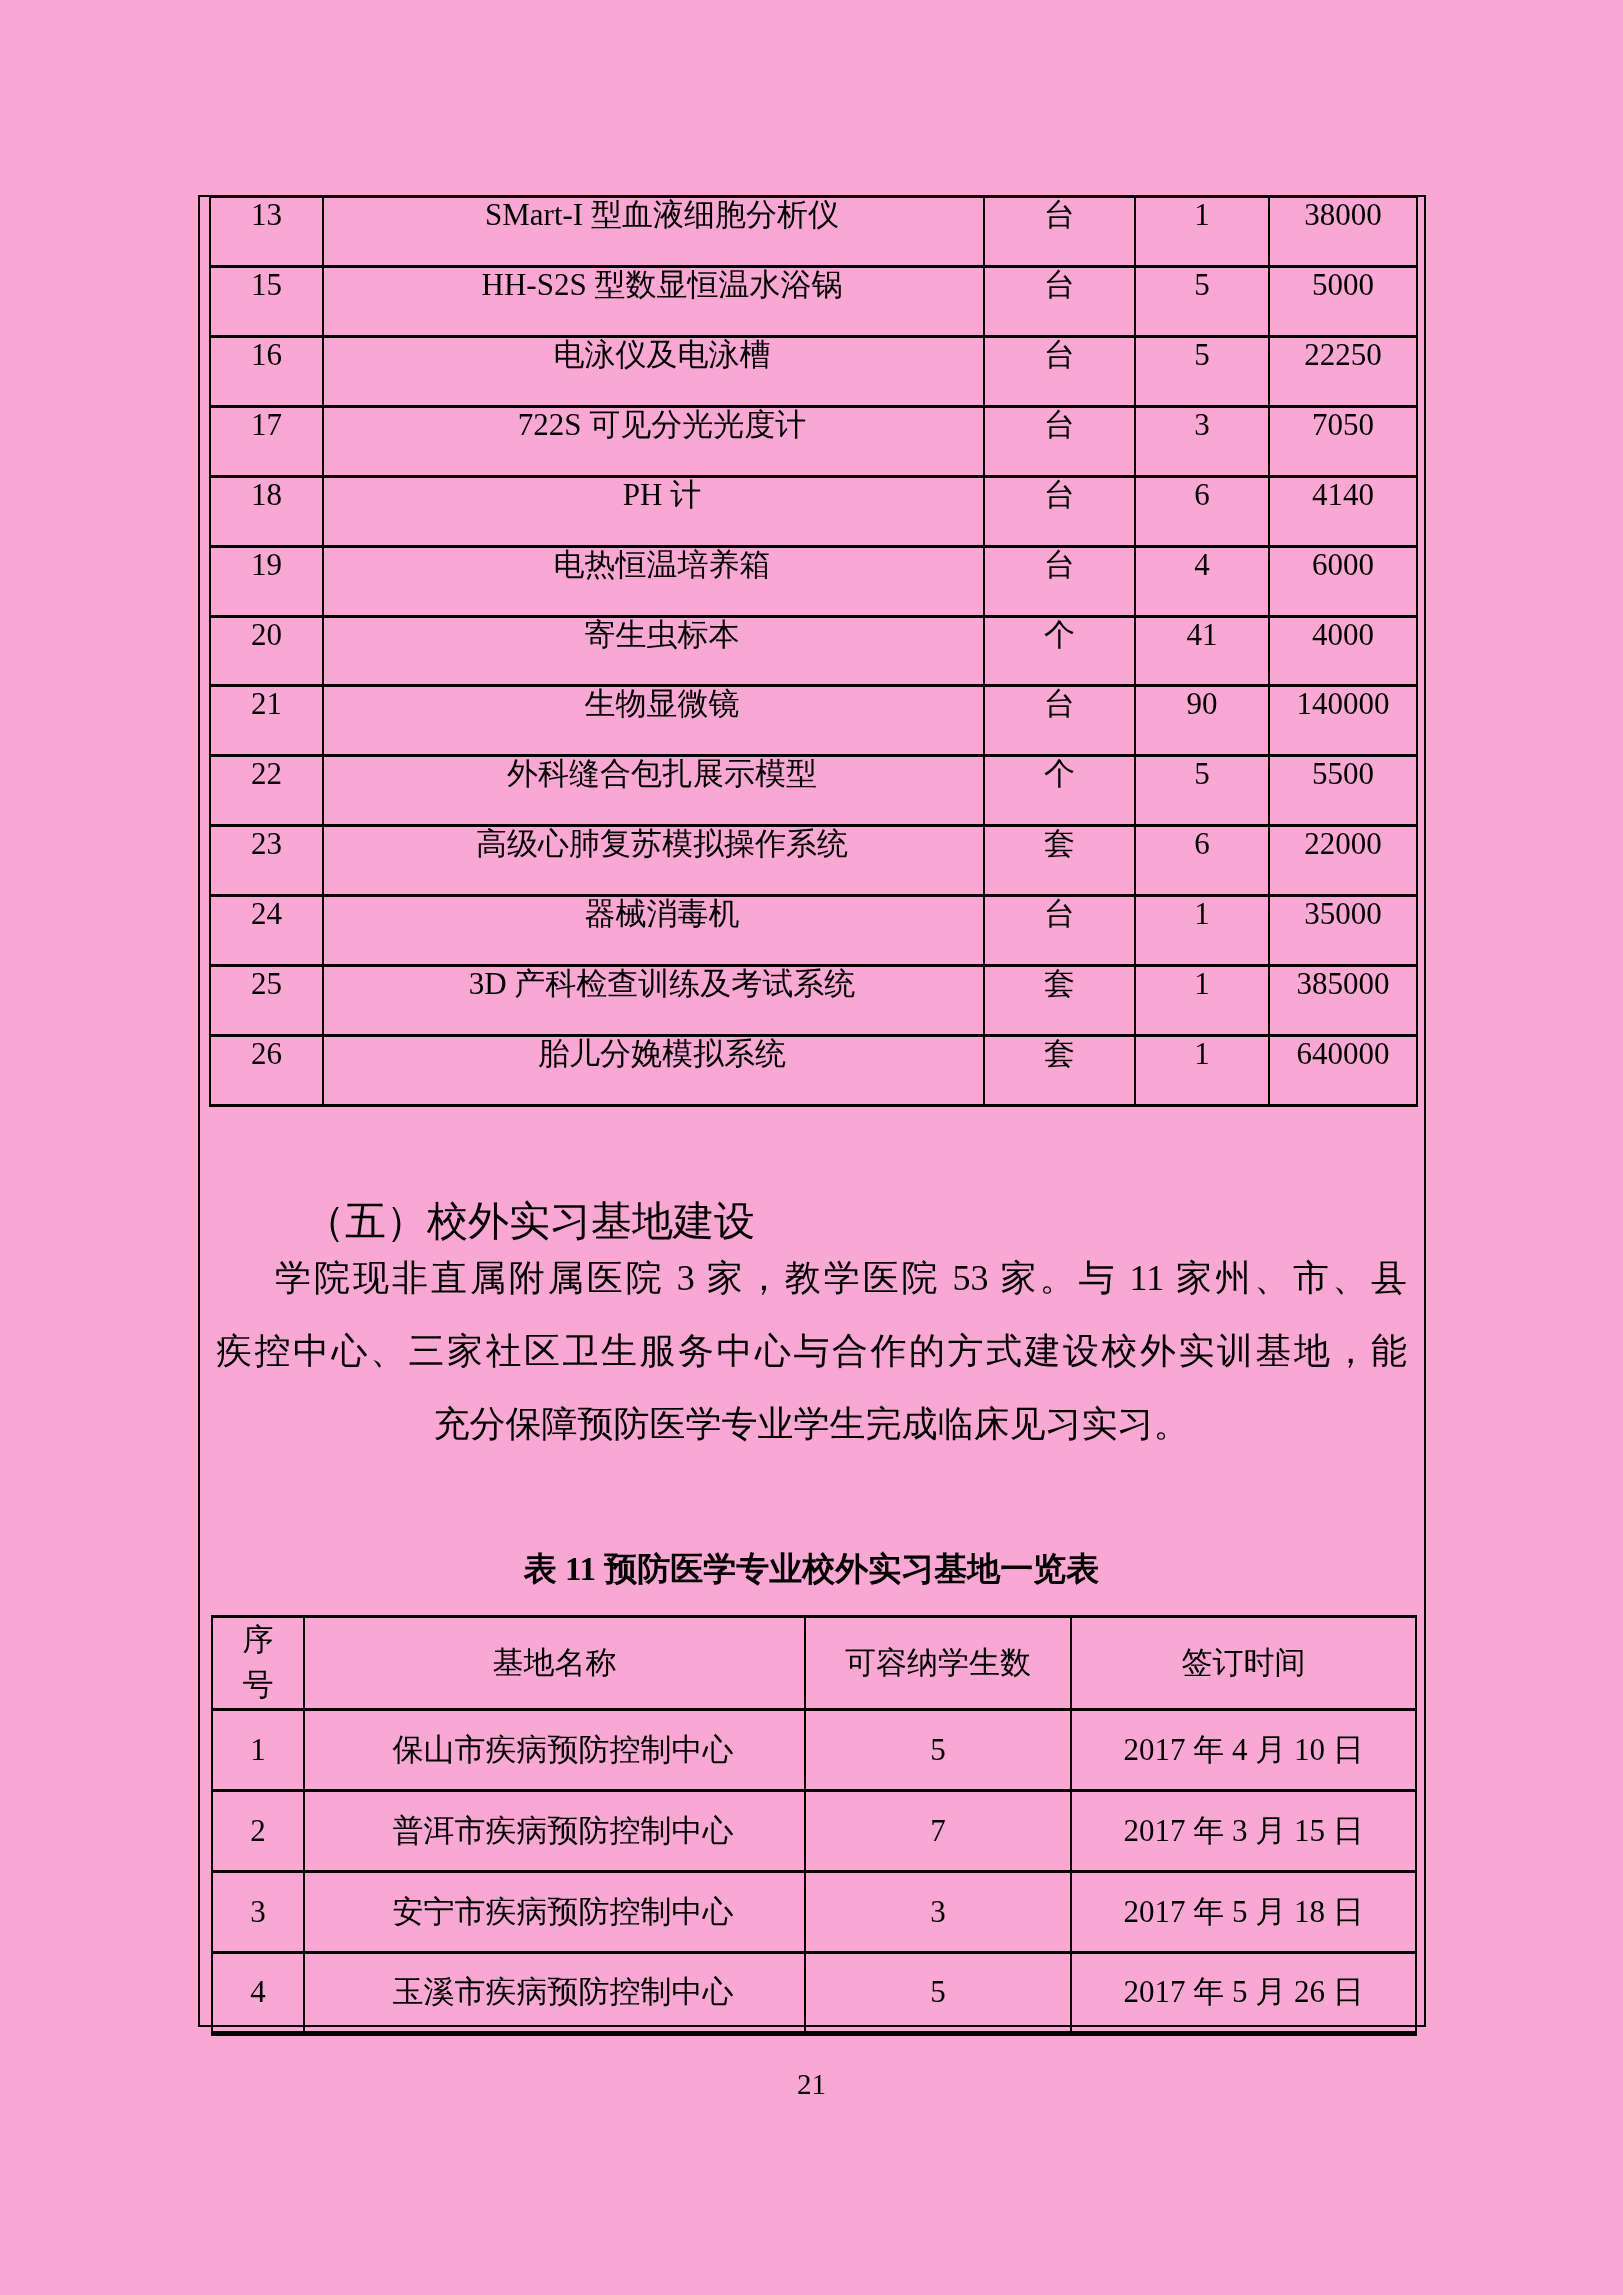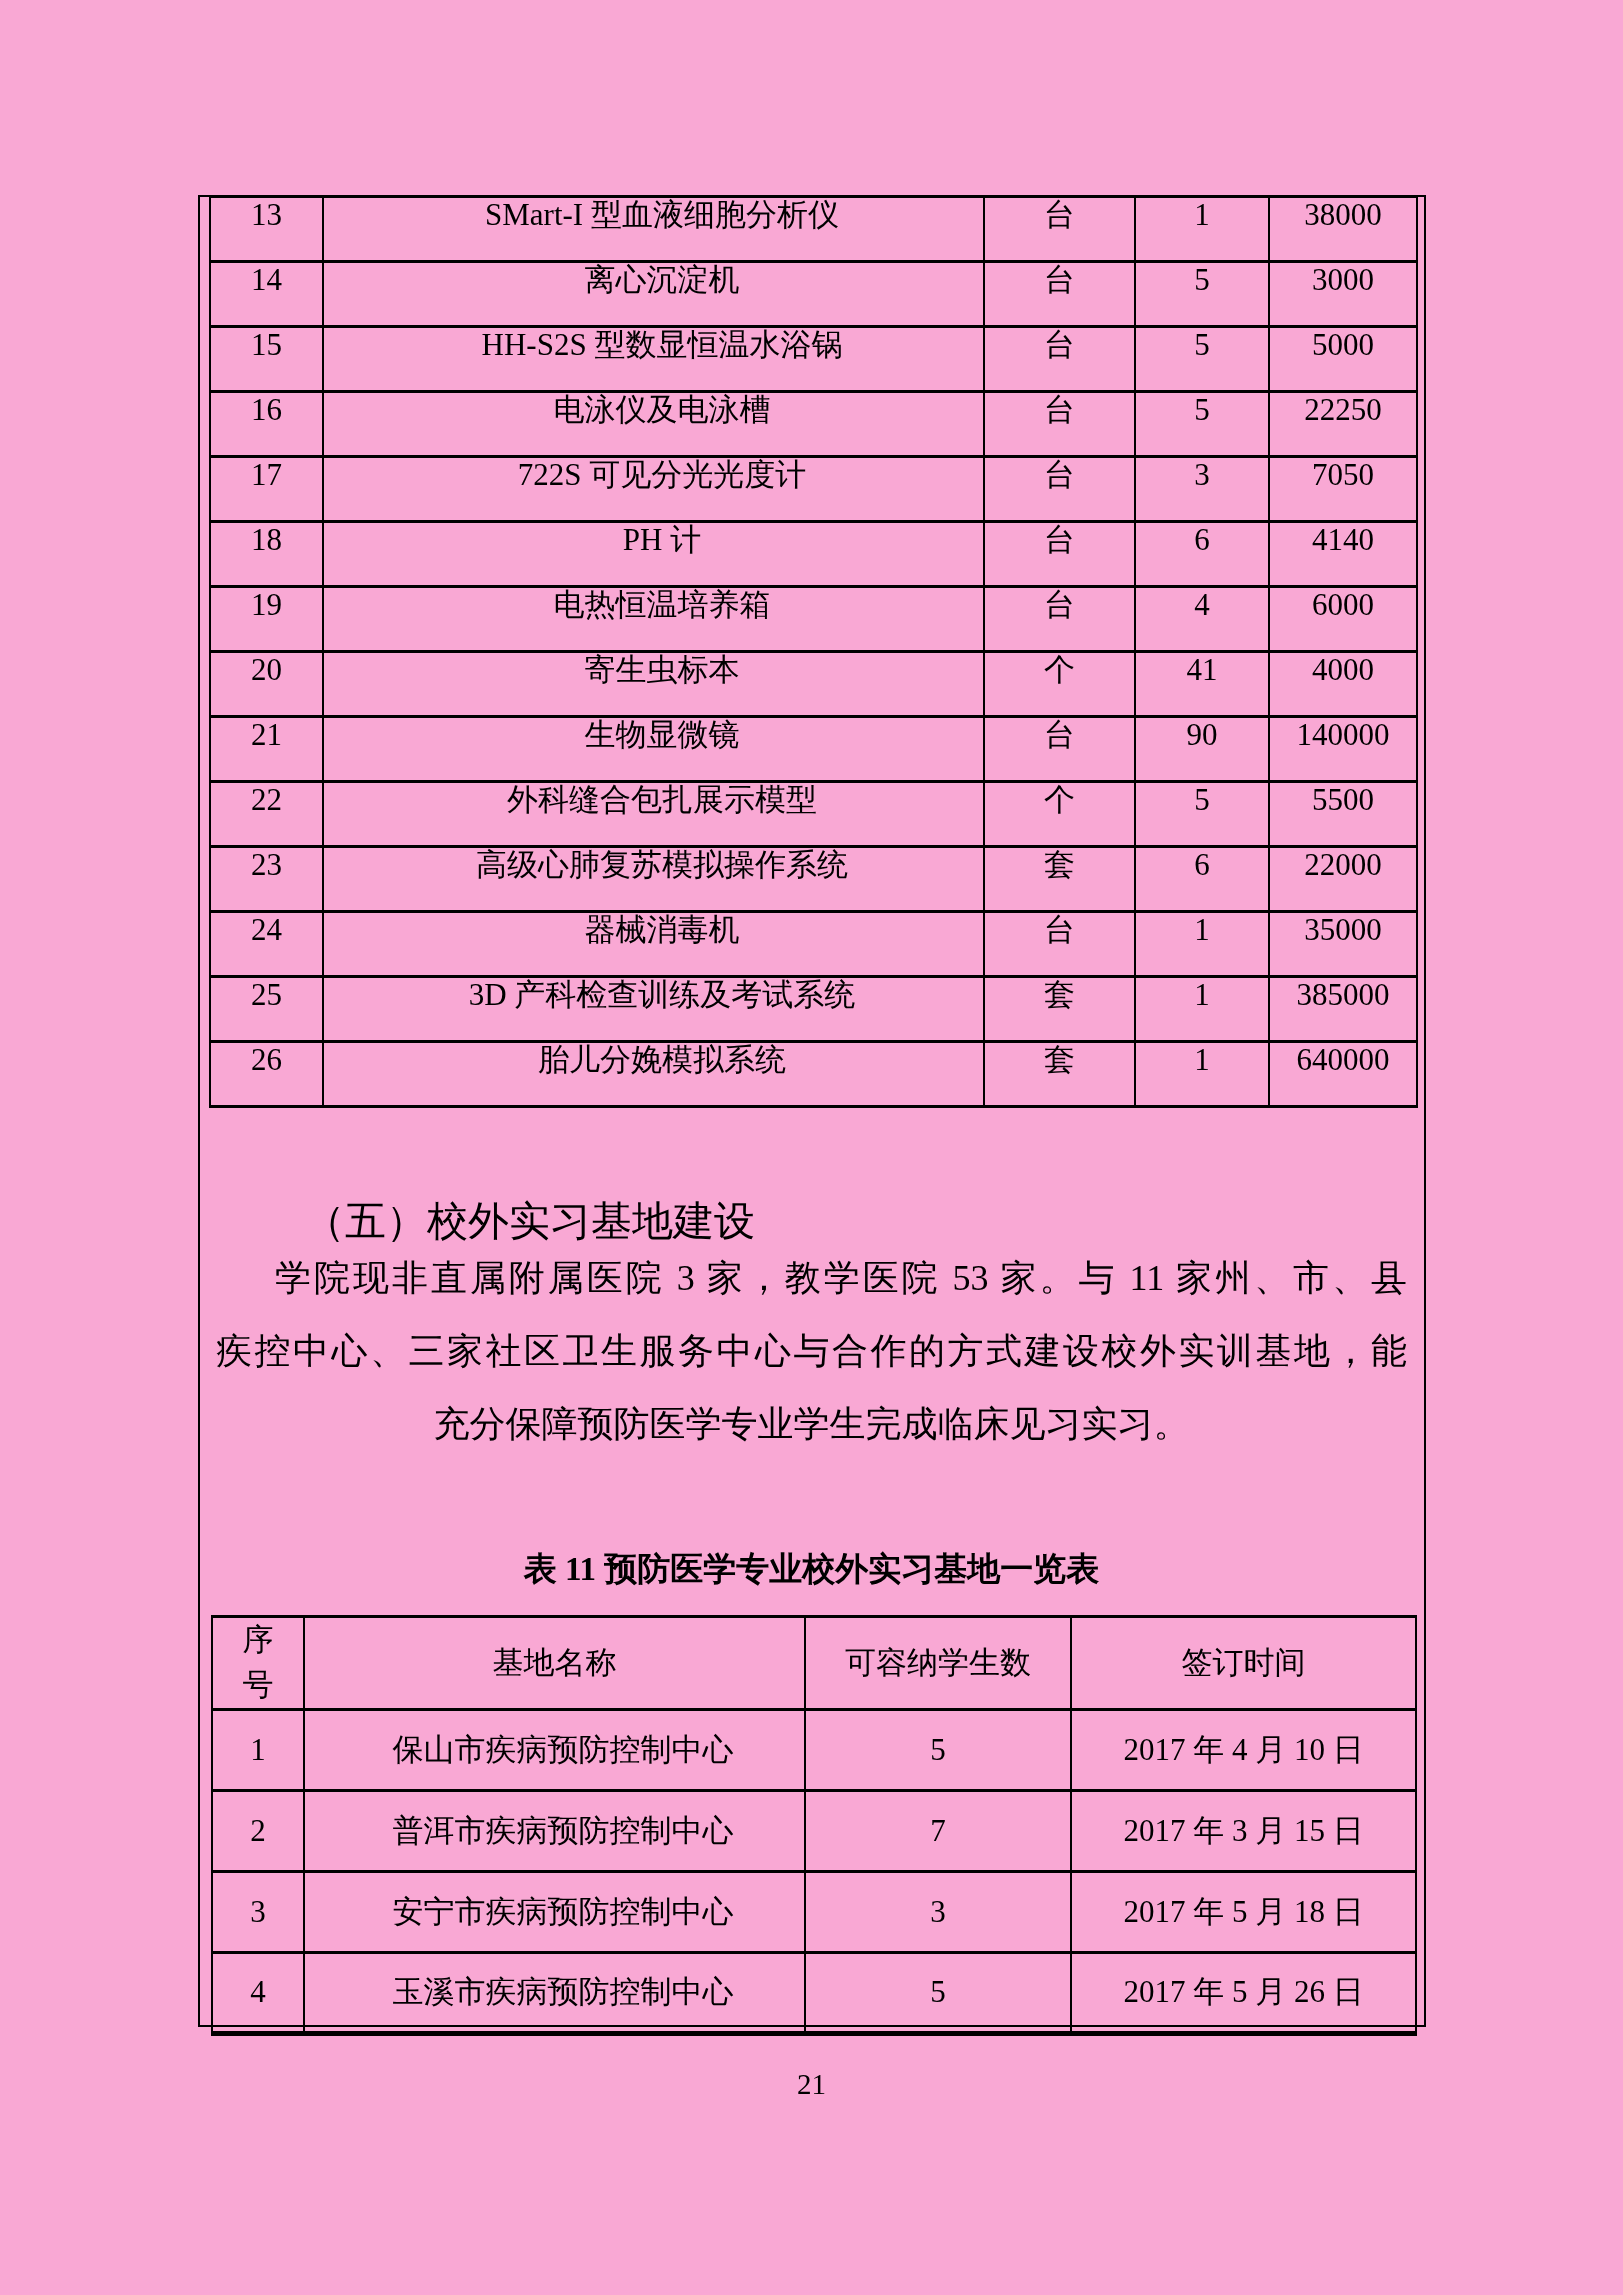--- a/index.html
+++ b/index.html
@@ -105,27 +105,20 @@
         <col style="width:134px">
         <col>
       </colgroup>
       <tbody>
           <tr>
             <td>13</td>
             <td class="cell-left">SMart-I 型血液细胞分析仪</td>
             <td>台</td>
             <td>1</td>
             <td>38000</td>
-          </tr>
-          <tr>
-            <td>14</td>
-            <td class="cell-left">离心沉淀机</td>
-            <td>台</td>
-            <td>5</td>
-            <td>3000</td>
           </tr>
           <tr>
             <td>15</td>
             <td class="cell-left">HH-S2S 型数显恒温水浴锅</td>
             <td>台</td>
             <td>5</td>
             <td>5000</td>
           </tr>
           <tr>
             <td>16</td>

